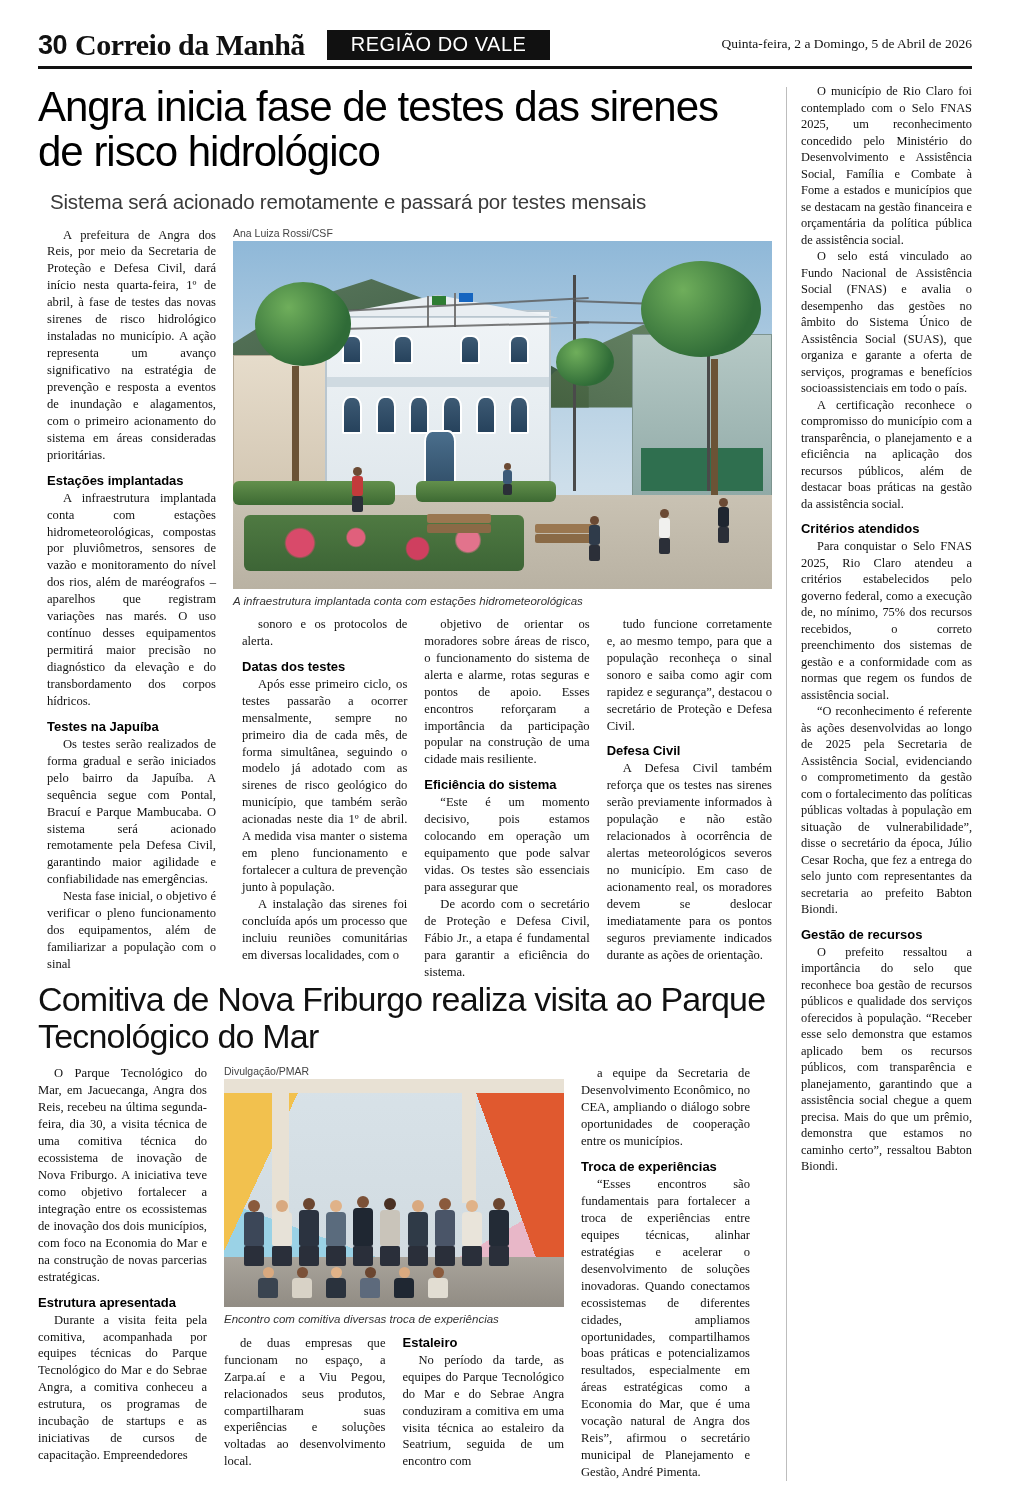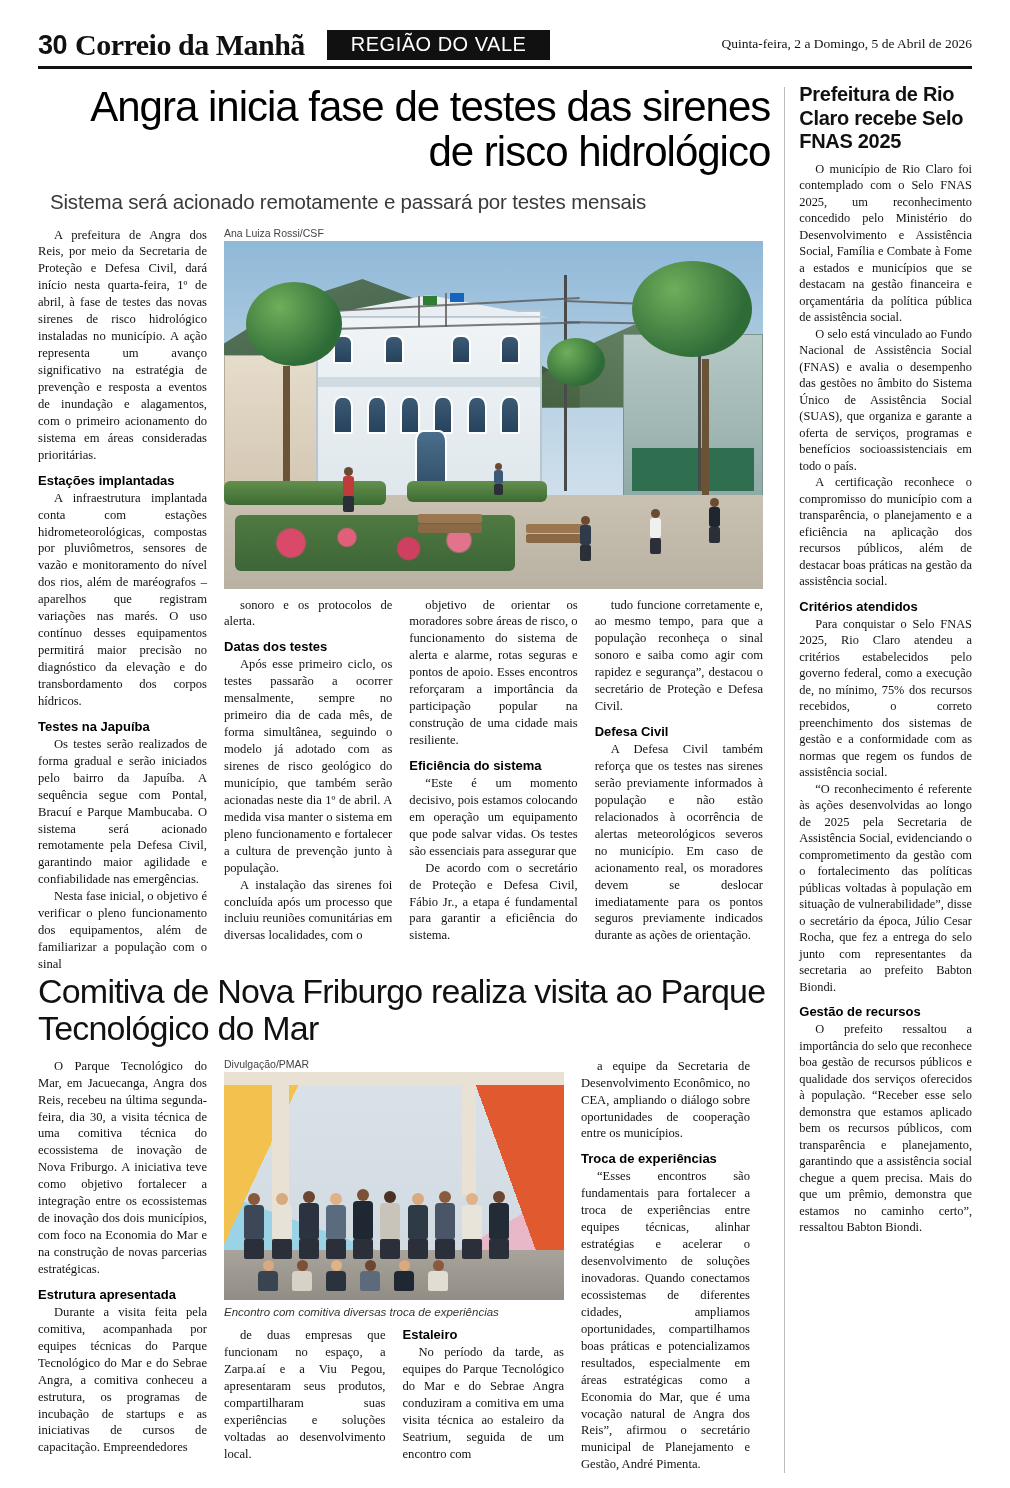--- a/index.html
+++ b/index.html
@@ -78,21 +78,20 @@
 
   
   h1.headline {
     font-family: "Liberation Sans", sans-serif;
     font-weight: normal;
     font-size: 42px;
     line-height: 1.07;
     margin: 2px 0 0 0;
     letter-spacing: -1px;
     color: #000;
-    text-align: right;
   }
   h2.subhead {
     font-family: "Liberation Sans", sans-serif;
     font-weight: normal;
     font-size: 20.5px;
     line-height: 1.25;
     margin: 14px 0 0 12px;
     color: #3a3a3a;
     letter-spacing: -0.2px;
   }
@@ -120,20 +119,21 @@
     padding-top: 5px;
     border-top: none;
     line-height: 1.25;
   }
 
   
   .cols-3 {
     display: flex;
     gap: 17px;
     margin-top: 9px;
+    margin-left: 9px;
   }
   .col { flex: 1 1 0; }
   p.body {
     font-family: "Liberation Serif", serif;
     font-size: 12.6px;
     line-height: 1.345;
     text-align: justify;
     margin: 0;
     text-indent: 16px;
     hyphens: auto;
@@ -373,20 +373,21 @@
                 <div class="head"></div>
                   <div class="torso" style="background:#1f2630;"></div>
                   <div class="legs"></div>
               </div>
               <div class="person" style="left:50%; bottom:27%; width:9px;">
                 <div class="head" style="width:7px;height:7px;"></div>
                   <div class="torso" style="width:9px;height:14px;background:#3c5a78;"></div>
                   <div class="legs" style="width:9px;height:11px;"></div>
               </div>
             </div>
+            <div class="caption">A infraestrutura implantada conta com estações hidrometeorológicas</div>
 
             <div class="cols-3" style="margin-top:8px;">
               <div class="col">
                 <p class="body">sonoro e os protocolos de alerta.</p>
                 <h3 class="sub">Datas dos testes</h3>
                 <p class="body">Após esse primeiro ciclo, os testes passarão a ocorrer mensalmente, sempre no primeiro dia de cada mês, de forma simultânea, seguindo o modelo já adotado com as sirenes de risco geológico do município, que também serão acionadas neste dia 1º de abril. A medida visa manter o sistema em pleno funcionamento e fortalecer a cultura de prevenção junto à população.</p>
                 <p class="body">A instalação das sirenes foi concluída após um processo que incluiu reuniões comunitárias em diversas localidades, com o</p>
               </div>
               <div class="col">
                 <p class="body">objetivo de orientar os moradores sobre áreas de risco, o funcionamento do sistema de alerta e alarme, rotas seguras e pontos de apoio. Esses encontros reforçaram a importância da participação popular na construção de uma cidade mais resiliente.</p>
@@ -498,42 +499,41 @@
                 </div>
               <div class="grp" style="left:60%; bottom:4%;">
                   <div class="head" style="background:#8a5a3c;width:11px;height:11px;"></div>
                   <div class="body" style="height:20px;background:#e2ddd2;"></div>
                 </div>
             </div>
             <div class="caption">Encontro com comitiva diversas troca de experiências</div>
 
             <div style="display:flex; gap:17px; margin-top:8px;">
               <div style="flex:1 1 0;">
-                <p class="body">de duas empresas que funcionam no espaço, a Zarpa.aí e a Viu Pegou, apresentaram seus produtos, compartilharam suas experiências e soluções voltadas ao desenvolvimento local.</p>
+                <p class="body">de duas empresas que funcionam no espaço, a Zarpa.aí e a Viu Pegou, relacionados seus produtos, compartilharam suas experiências e soluções voltadas ao desenvolvimento local.</p>
               </div>
               <div style="flex:1 1 0;">
                 <h3 class="sub" style="margin-top:0;">Estaleiro</h3>
                 <p class="body">No período da tarde, as equipes do Parque Tecnológico do Mar e do Sebrae Angra conduziram a comitiva em uma visita técnica ao estaleiro da Seatrium, seguida de um encontro com</p>
               </div>
             </div>
           </div>
 
           <div class="a2-text-col">
             <p class="body">a equipe da Secretaria de Desenvolvimento Econômico, no CEA, ampliando o diálogo sobre oportunidades de cooperação entre os municípios.</p>
             <h3 class="sub">Troca de experiências</h3>
             <p class="body">“Esses encontros são fundamentais para fortalecer a troca de experiências entre equipes técnicas, alinhar estratégias e acelerar o desenvolvimento de soluções inovadoras. Quando conectamos ecossistemas de diferentes cidades, ampliamos oportunidades, compartilhamos boas práticas e potencializamos resultados, especialmente em áreas estratégicas como a Economia do Mar, que é uma vocação natural de Angra dos Reis”, afirmou o secretário municipal de Planejamento e Gestão, André Pimenta.</p>
           </div>
         </div>
       </div>
     </div>
 
     <div class="rail-divider"></div>
 
     <div class="right-rail rail">
-      <div class="rail-title">Prefeitura de Rio Claro recebe Selo FNAS 2025</div>
       <p class="body">O município de Rio Claro foi contemplado com o Selo FNAS 2025, um reconhecimento concedido pelo Ministério do Desenvolvimento e Assistência Social, Família e Combate à Fome a estados e municípios que se destacam na gestão financeira e orçamentária da política pública de assistência social.</p>
       <p class="body">O selo está vinculado ao Fundo Nacional de Assistência Social (FNAS) e avalia o desempenho das gestões no âmbito do Sistema Único de Assistência Social (SUAS), que organiza e garante a oferta de serviços, programas e benefícios socioassistenciais em todo o país.</p>
       <p class="body">A certificação reconhece o compromisso do município com a transparência, o planejamento e a eficiência na aplicação dos recursos públicos, além de destacar boas práticas na gestão da assistência social.</p>
       <h3 class="sub">Critérios atendidos</h3>
       <p class="body">Para conquistar o Selo FNAS 2025, Rio Claro atendeu a critérios estabelecidos pelo governo federal, como a execução de, no mínimo, 75% dos recursos recebidos, o correto preenchimento dos sistemas de gestão e a conformidade com as normas que regem os fundos de assistência social.</p>
       <p class="body">“O reconhecimento é referente às ações desenvolvidas ao longo de 2025 pela Secretaria de Assistência Social, evidenciando o comprometimento da gestão com o fortalecimento das políticas públicas voltadas à população em situação de vulnerabilidade”, disse o secretário da época, Júlio Cesar Rocha, que fez a entrega do selo junto com representantes da secretaria ao prefeito Babton Biondi.</p>
       <h3 class="sub">Gestão de recursos</h3>
       <p class="body">O prefeito ressaltou a importância do selo que reconhece boa gestão de recursos públicos e qualidade dos serviços oferecidos à população. “Receber esse selo demonstra que estamos aplicado bem os recursos públicos, com transparência e planejamento, garantindo que a assistência social chegue a quem precisa. Mais do que um prêmio, demonstra que estamos no caminho certo”, ressaltou Babton Biondi.</p>
     </div>
 

